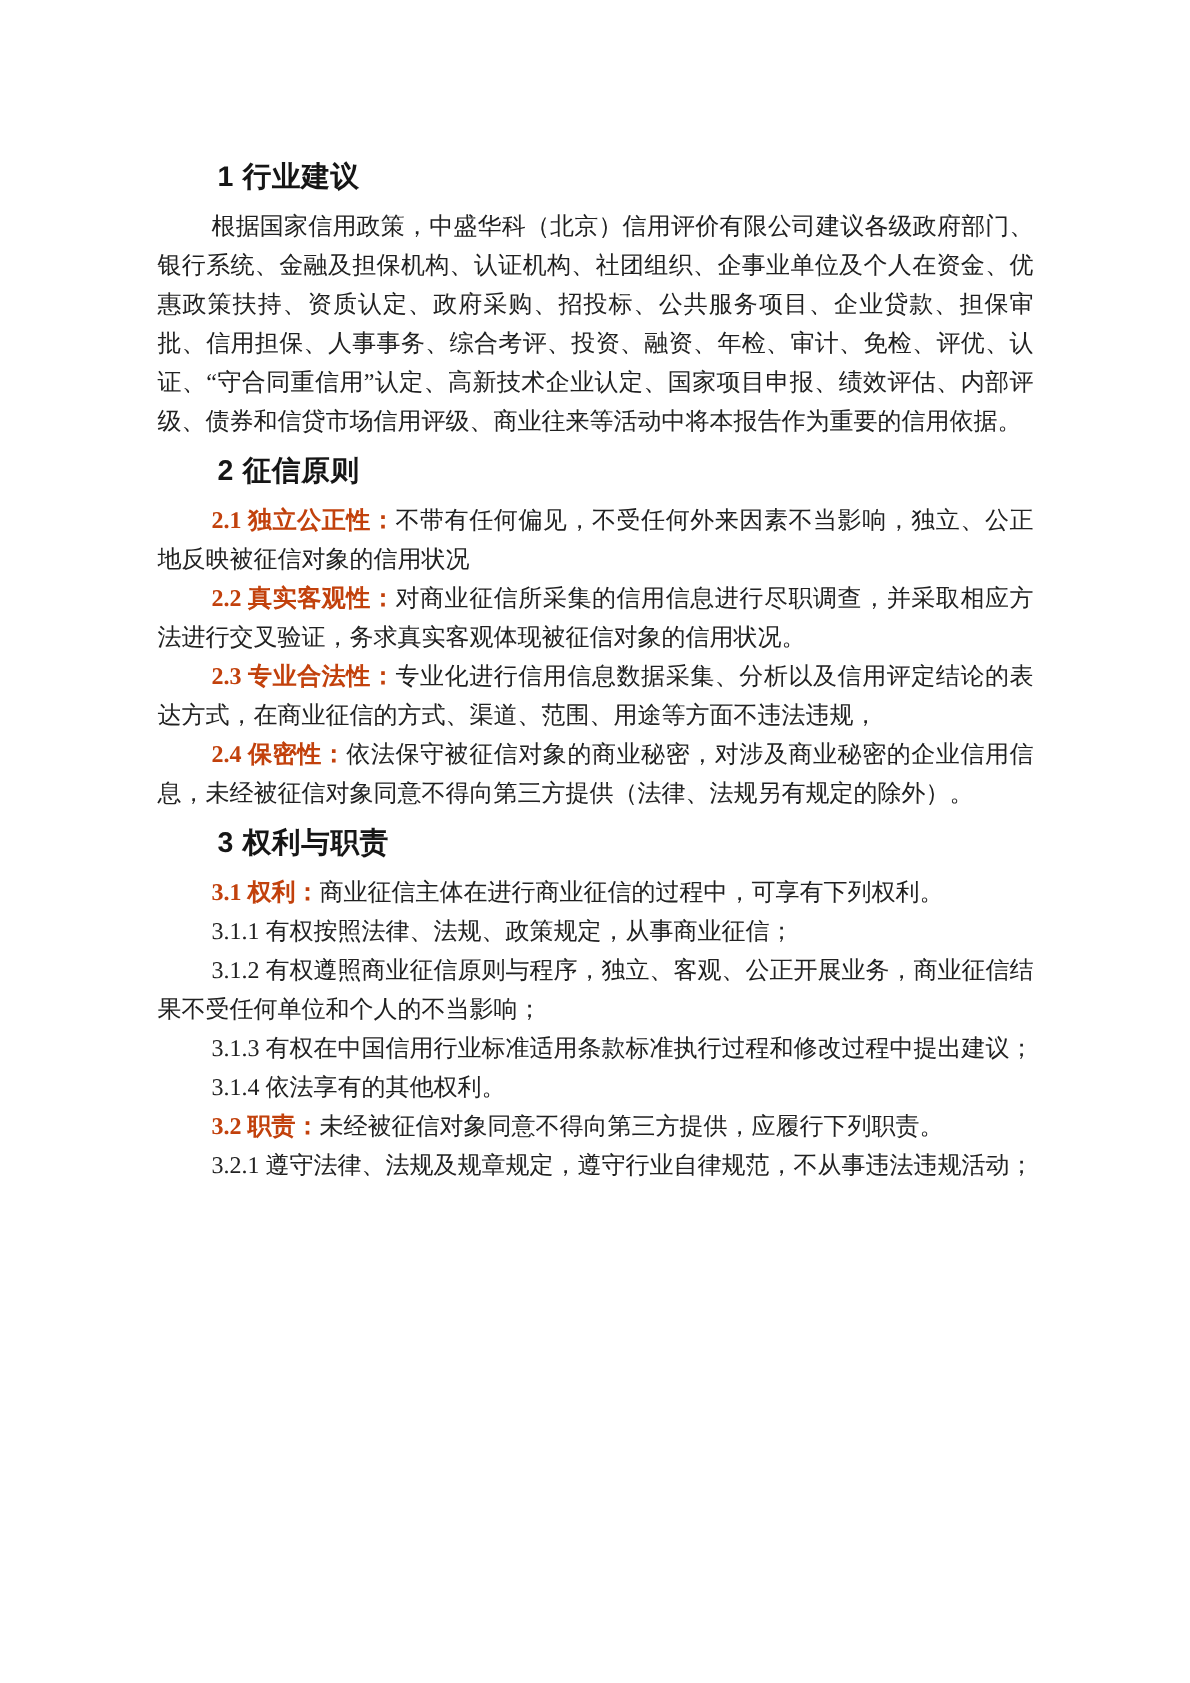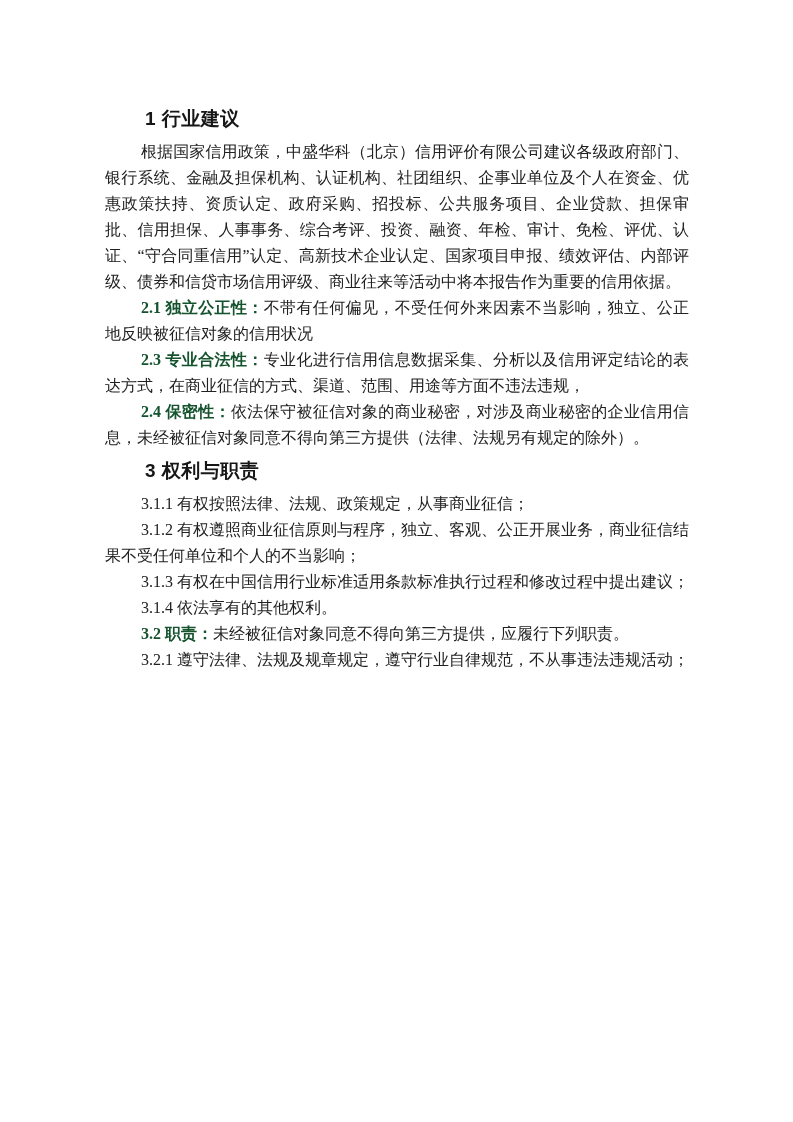--- a/index.html
+++ b/index.html
@@ -37,43 +37,46 @@
     font-family: "Liberation Serif", "DejaVu Serif", serif;
     font-size: 16px;
     line-height: 26px;
     text-align: justify;
     text-indent: 36px;
     line-break: strict;
     color: #212121;
   }
   .lead {
     font-weight: bold;
-    color: #14532d;
+    color: #c2410c;
   }
 </style>
 </head>
 <body>
 
 <div class="page">
   <main class="content">
 
     <h2 class="sec-heading">1 行业建议</h2>
 
     <p class="para"><span>根据国家信用政策，中盛华科（北京）信用评价有限公司建议各级政府部门、银行系统、金融及担保机构、认证机构、社团组织、企事业单位及个人在资金、优惠政策扶持、资质认定、政府采购、招投标、公共服务项目、企业贷款、担保审批、信用担保、人事事务、综合考评、投资、融资、年检、审计、免检、评优、认证、“守合同重信用”认定、高新技术企业认定、国家项目申报、绩效评估、内部评级、债券和信贷市场信用评级、商业往来等活动中将本报告作为重要的信用依据。</span></p>
 
+    <h2 class="sec-heading">2 征信原则</h2>
 
     <p class="para"><b class="lead">2.1 独立公正性：</b><span>不带有任何偏见，不受任何外来因素不当影响，独立、公正地反映被征信对象的信用状况</span></p>
 
+    <p class="para"><b class="lead">2.2 真实客观性：</b><span>对商业征信所采集的信用信息进行尽职调查，并采取相应方法进行交叉验证，务求真实客观体现被征信对象的信用状况。</span></p>
 
     <p class="para"><b class="lead">2.3 专业合法性：</b><span>专业化进行信用信息数据采集、分析以及信用评定结论的表达方式，在商业征信的方式、渠道、范围、用途等方面不违法违规，</span></p>
 
     <p class="para"><b class="lead">2.4 保密性：</b><span>依法保守被征信对象的商业秘密，对涉及商业秘密的企业信用信息，未经被征信对象同意不得向第三方提供（法律、法规另有规定的除外）。</span></p>
 
     <h2 class="sec-heading">3 权利与职责</h2>
 
+    <p class="para"><b class="lead">3.1 权利：</b><span>商业征信主体在进行商业征信的过程中，可享有下列权利。</span></p>
 
     <p class="para"><span>3.1.1 有权按照法律、法规、政策规定，从事商业征信；</span></p>
 
     <p class="para"><span>3.1.2 有权遵照商业征信原则与程序，独立、客观、公正开展业务，商业征信结果不受任何单位和个人的不当影响；</span></p>
 
     <p class="para"><span>3.1.3 有权在中国信用行业标准适用条款标准执行过程和修改过程中提出建议；</span></p>
 
     <p class="para"><span>3.1.4 依法享有的其他权利。</span></p>
 
     <p class="para"><b class="lead">3.2 职责：</b><span>未经被征信对象同意不得向第三方提供，应履行下列职责。</span></p>

